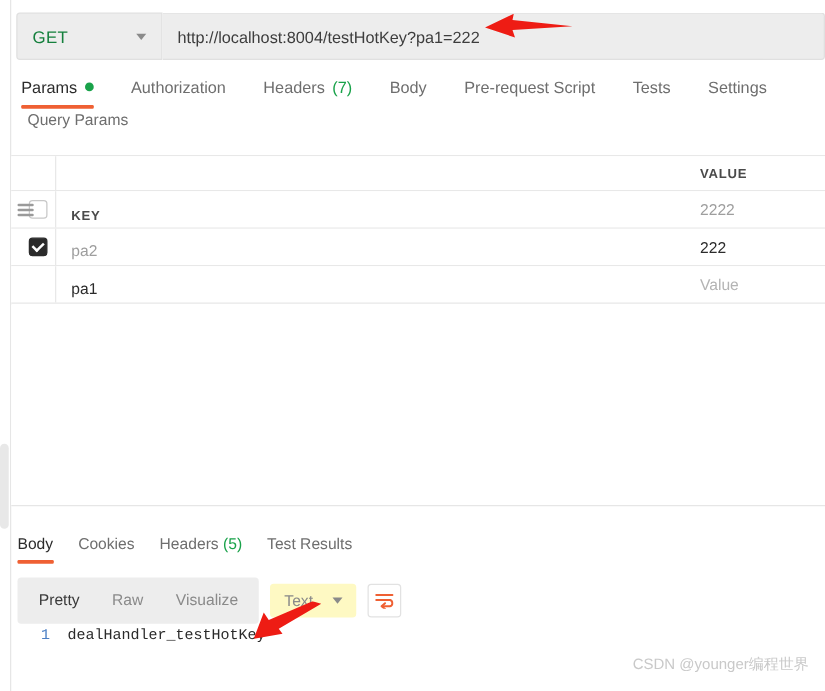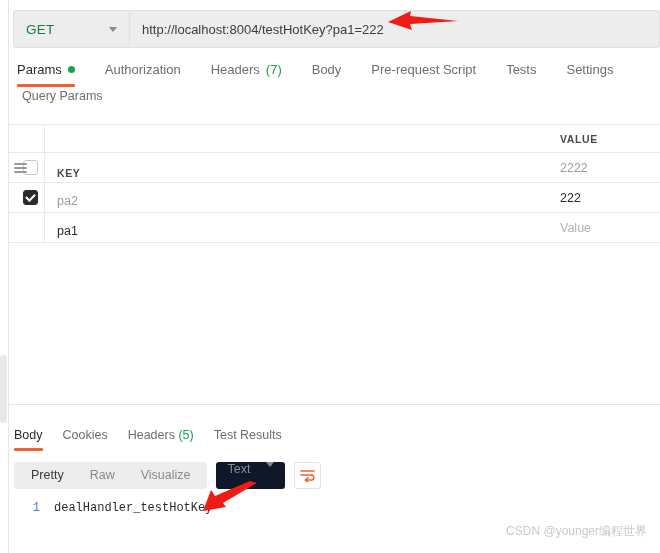--- a/index.html
+++ b/index.html
@@ -284,38 +284,38 @@
     top: 462px;
     display: flex;
     align-items: center;
     gap: 9px;
   }
   .pill-group {
     background: #ededed;
     border-radius: 3px;
     display: flex;
     align-items: center;
-    height: 27px;
+    height: 37px;
     padding: 0 4px;
   }
   .pill {
     font-size: 12.5px;
     color: #8a8a8a;
     padding: 0 13px;
     line-height: 27px;
     cursor: pointer;
     white-space: nowrap;
   }
   .pill.active { color: #3a3a3a; }
   .fmt-select {
-    background: #0f172a;
+    background: #fef9c3;
     border-radius: 3px;
     height: 27px;
     display: flex;
-    align-items: flex-start;
+    align-items: center;
     gap: 16px;
     padding: 0 11px;
     cursor: pointer;
   }
   .fmt-label { font-size: 12.5px; color: #8a8a8a; }
   .wrap-btn {
     width: 27px;
     height: 27px;
     border: 1px solid #e2e2e2;
     border-radius: 3px;

